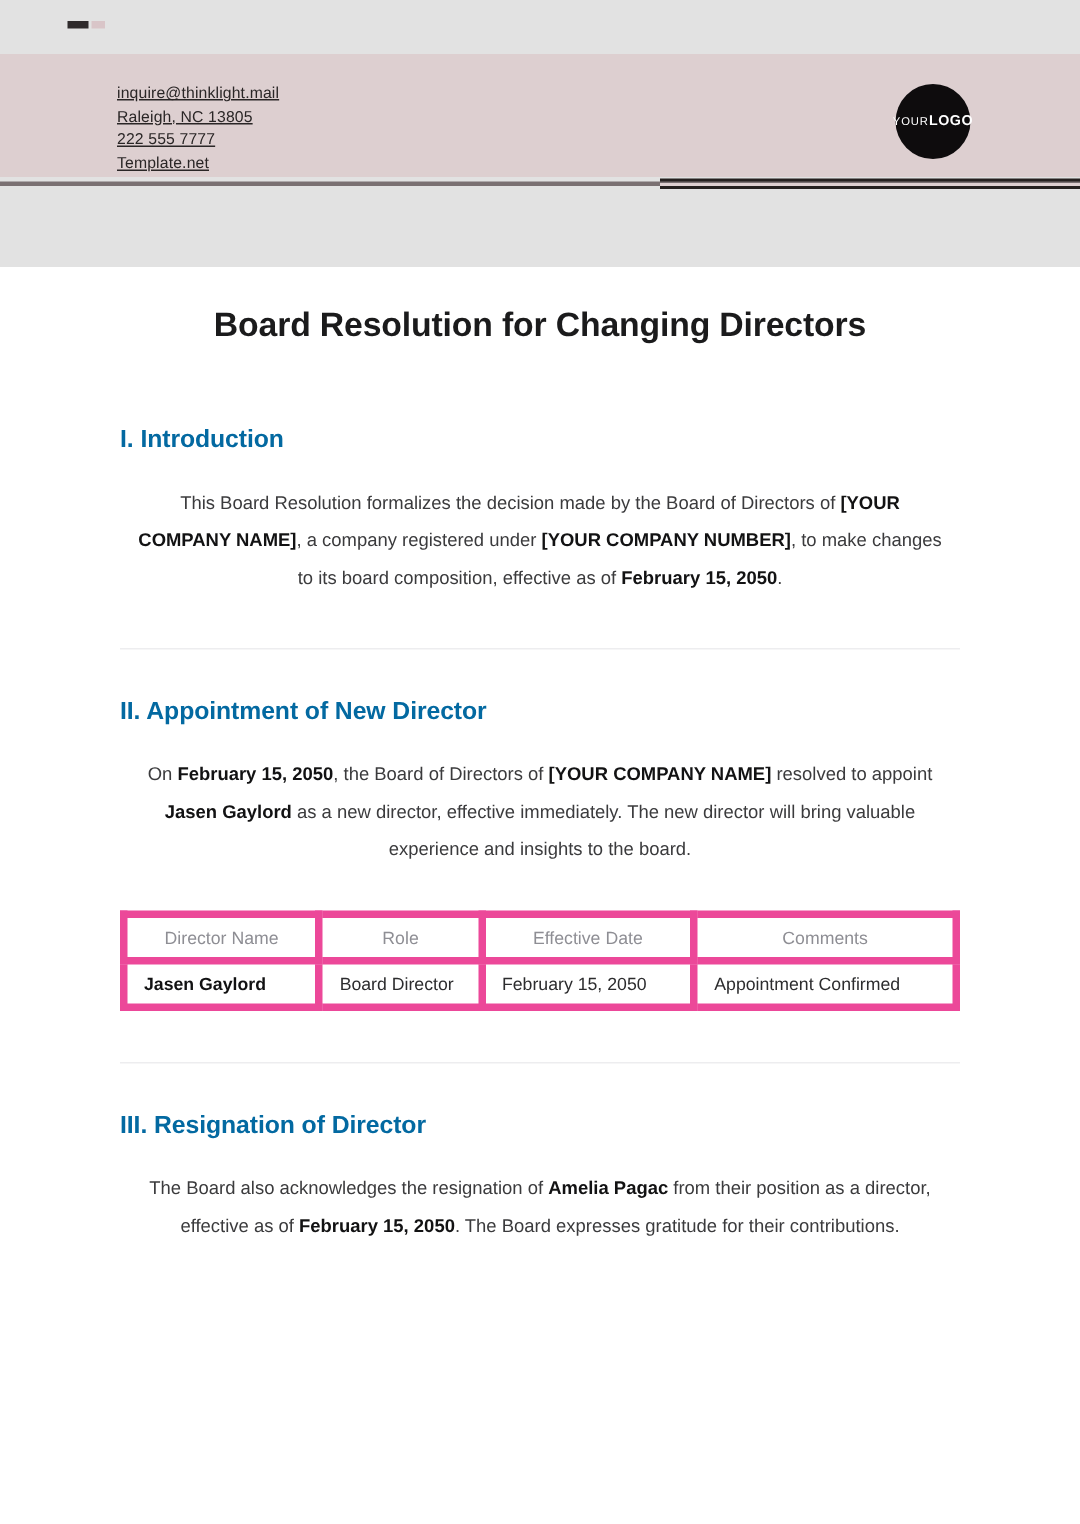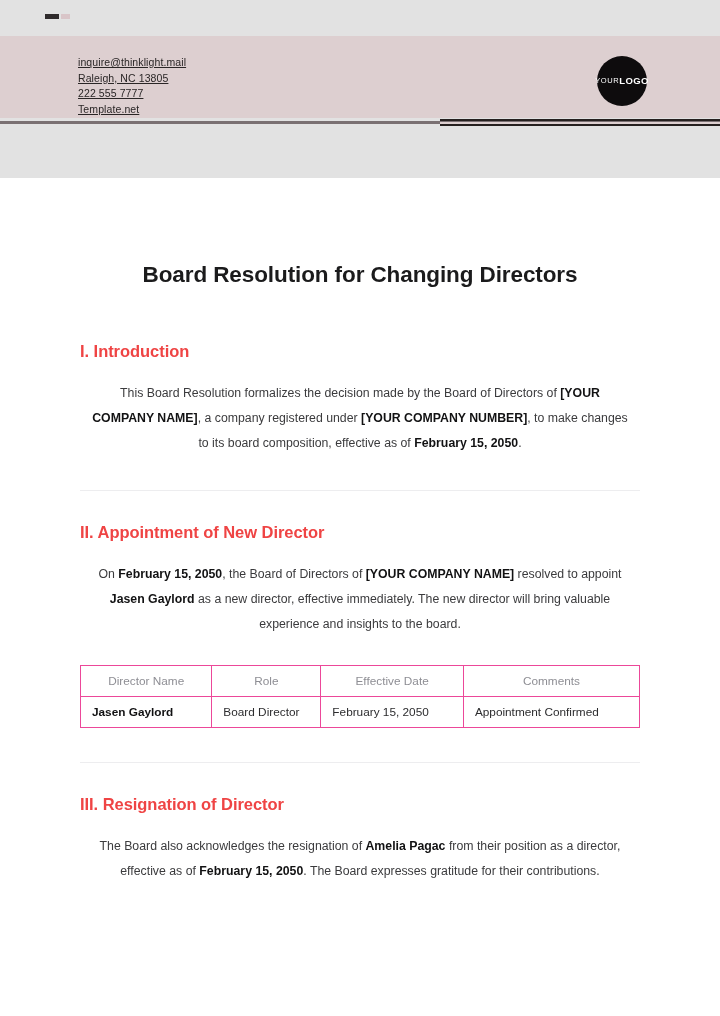--- a/index.html
+++ b/index.html
@@ -115,41 +115,41 @@
     width: 280px;
     height: 2px;
     background: #ddcfd0;
   }
 
   
   .page {
     position: relative;
     width: 720px;
     background: #ffffff;
-    padding-top: 84px;
+    padding-top: 26px;
     box-sizing: border-box;
   }
 
   .doc-title {
     text-align: center;
     font-size: 22.5px;
     font-weight: bold;
     color: #1b1b1c;
     letter-spacing: -0.1px;
     margin: 0 0 54px 0;
   }
 
   .content {
     padding: 0 80px;
   }
 
   .section-heading {
     font-size: 16.5px;
     font-weight: bold;
-    color: #ef4444;
+    color: #0369a1;
     margin: 0 0 20px 0;
     letter-spacing: -0.05px;
   }
 
   .body-text {
     font-size: 12.3px;
     color: #3b3b3d;
     line-height: 25px;
     margin: 8px;
     text-align: center;
@@ -167,21 +167,21 @@
 
   
   .director-table {
     width: 100%;
     border-collapse: collapse;
     margin-top: 28px;
     table-layout: fixed;
   }
   .director-table th,
   .director-table td {
-    border: 1px solid #ec4899;
+    border: 5px solid #ec4899;
     height: 31px;
     padding: 0 11px;
     font-size: 11.8px;
     box-sizing: border-box;
   }
   .director-table th {
     color: #8e8e94;
     font-weight: normal;
     text-align: center;
   }

